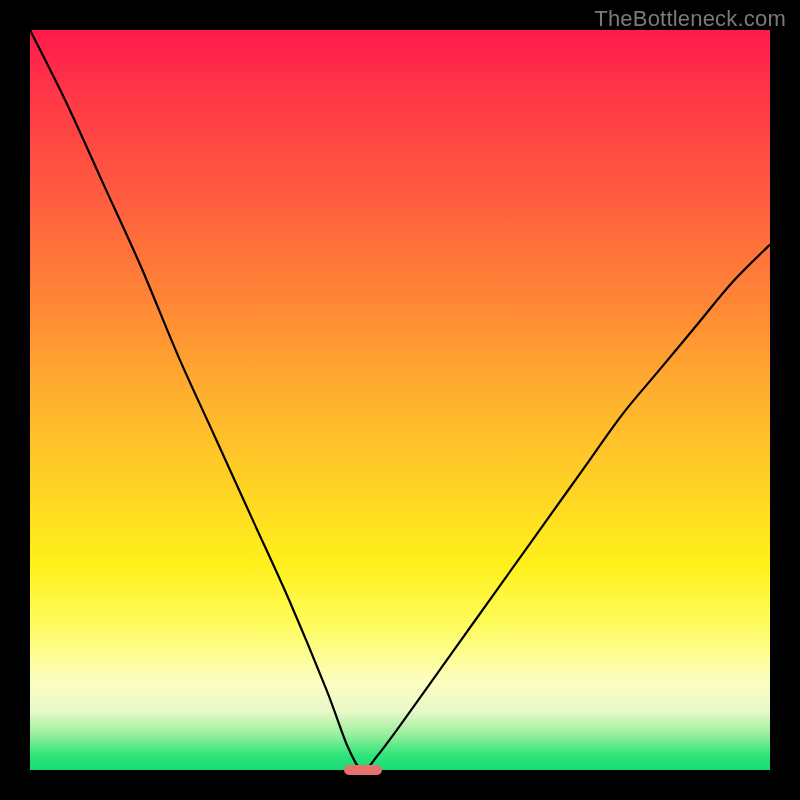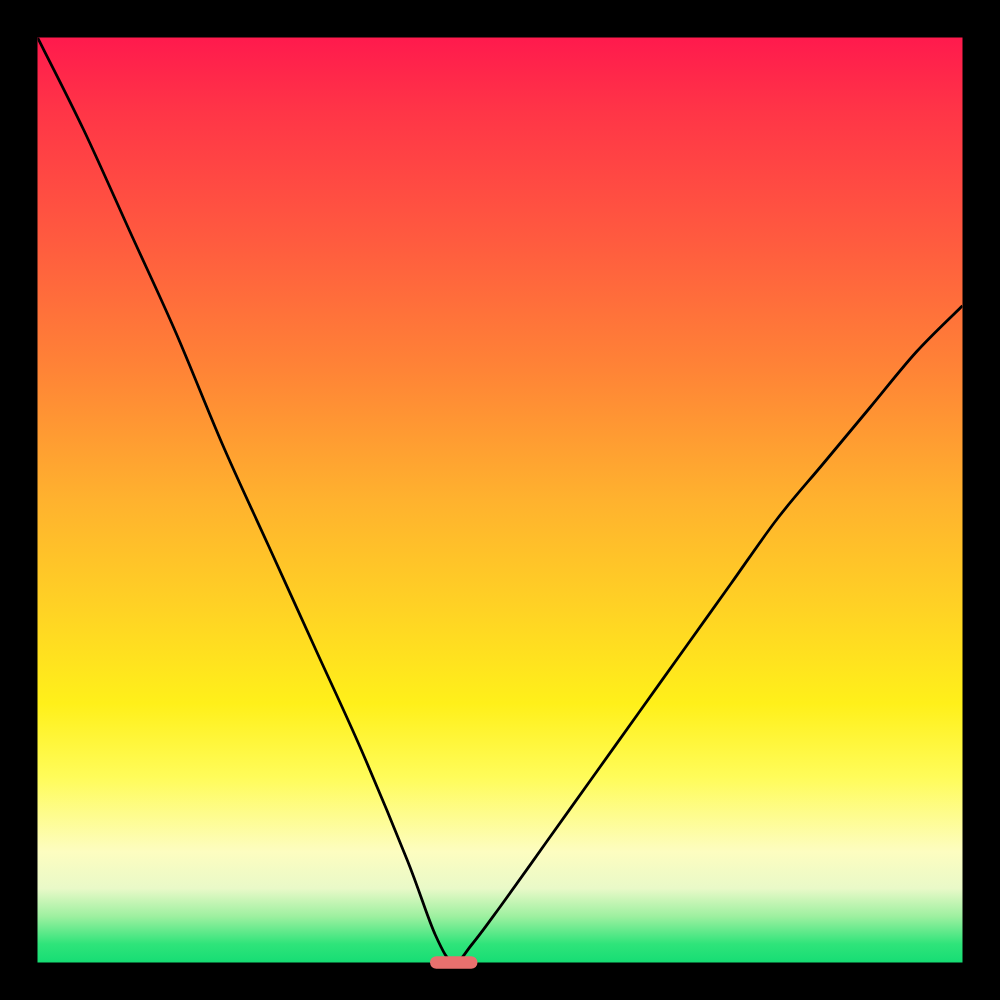--- a/index.html
+++ b/index.html
@@ -73,14 +73,15 @@
   <div class="plot-area">
 
     <svg class="curve" viewBox="0 0 740 740" preserveAspectRatio="none">
       <path d="M 0.0 0.0 C 6.2 12.3, 24.7 48.1, 37.0 74.0 C 49.3 99.9, 61.7 128.3, 74.0 155.4 C 86.3 182.5, 98.7 208.4, 111.0 236.8 C 123.3 265.2, 135.7 297.2, 148.0 325.6 C 160.3 354.0, 172.7 379.9, 185.0 407.0 C 197.3 434.1, 209.7 461.3, 222.0 488.4 C 234.3 515.5, 246.7 541.4, 259.0 569.8 C 271.3 598.2, 286.1 633.9, 296.0 658.6 C 305.9 683.3, 312.0 704.2, 318.2 717.8 C 324.4 731.4, 328.1 738.8, 333.0 740.0 C 337.9 741.2, 341.6 732.6, 347.8 725.2 C 354.0 717.8, 360.1 709.2, 370.0 695.6 C 379.9 682.0, 394.7 661.1, 407.0 643.8 C 419.3 626.5, 431.7 609.3, 444.0 592.0 C 456.3 574.7, 468.7 557.5, 481.0 540.2 C 493.3 522.9, 505.7 505.7, 518.0 488.4 C 530.3 471.1, 542.7 453.9, 555.0 436.6 C 567.3 419.3, 579.7 400.8, 592.0 384.8 C 604.3 368.8, 616.7 355.2, 629.0 340.4 C 641.3 325.6, 653.7 310.8, 666.0 296.0 C 678.3 281.2, 690.7 265.2, 703.0 251.6 C 715.3 238.0, 733.8 220.8, 740.0 214.6" fill="none" stroke="#000" stroke-width="2.2"></path>
     </svg>
 
     <div class="marker" style="left: 313.76px; top: 734.82px; width: 38.48px; height: 10.36px;"></div>
 
   </div>
 
+  <div class="watermark">TheBottleneck.com</div>
 
 </div>
 
 </body></html>

